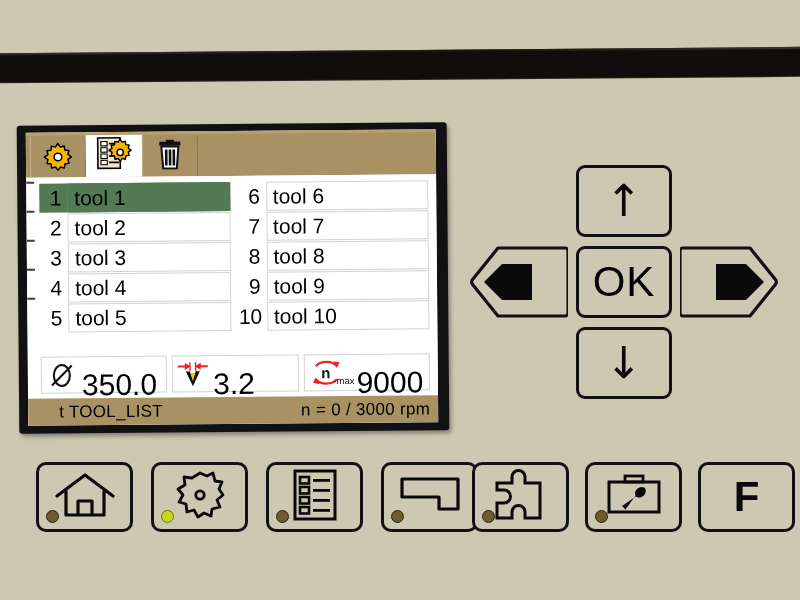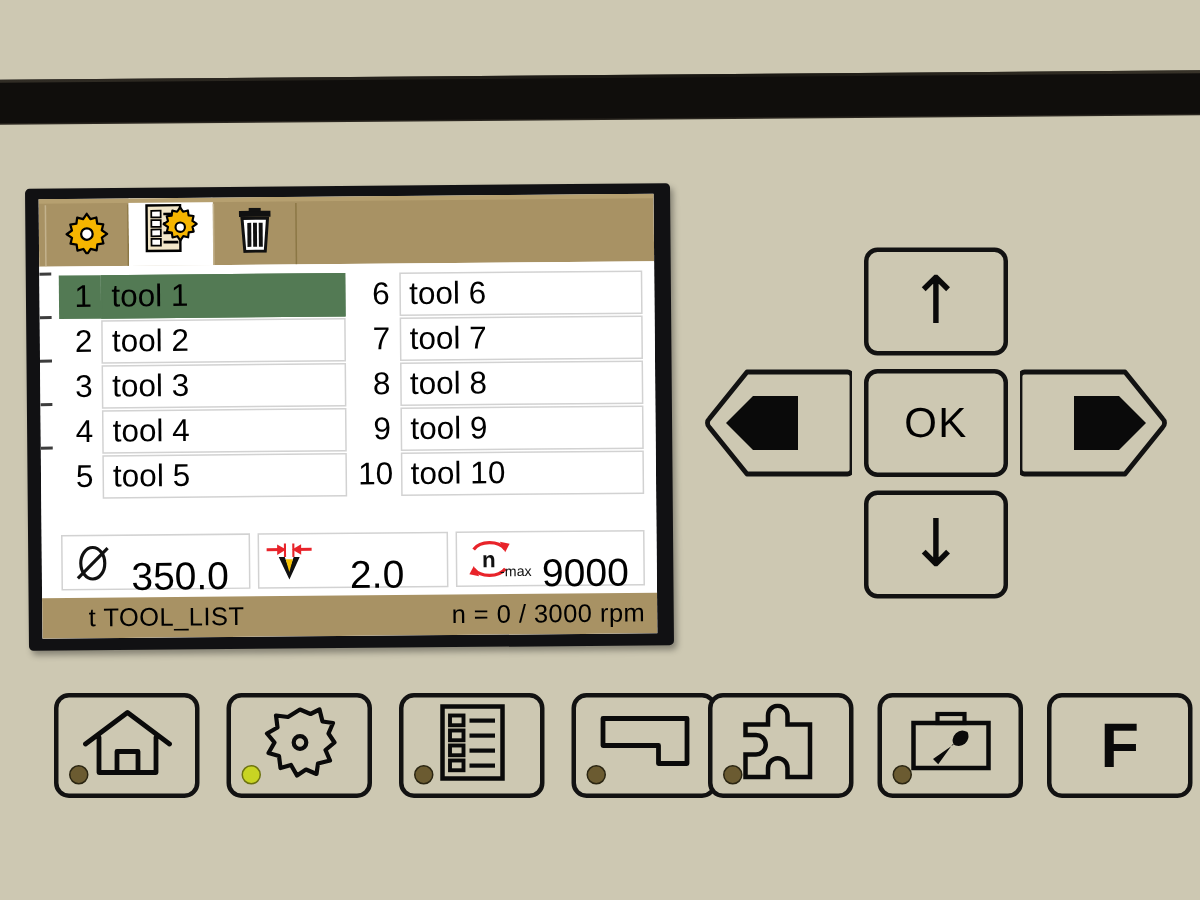--- a/index.html
+++ b/index.html
@@ -179,22 +179,22 @@
   .picon {
     width: 40px;
     height: 35px;
     display: flex;
     align-items: center;
     justify-content: center;
     flex: none;
   }
   .pval {
     flex: 1;
-    text-align: center;
-    font-size: 26px;
+    text-align: left;
+    font-size: 30px;
     padding-right: 8px;
     color: #000;
     white-space: nowrap;
     margin-top: 20px;
   }
   .pbox.nmax .picon { width: 52px; }
   .pbox.nmax .pval  { padding-right: 5px; }
 
   
   #statusbar {
@@ -224,21 +224,21 @@
     position: absolute;
     background: #cdc8b2;
     border: 3px solid #121212;
     border-radius: 9px;
     display: flex;
     align-items: center;
     justify-content: center;
     box-sizing: border-box;
   }
   #key-up    { left: 108px; top: 2px;   width: 96px; height: 72px; }
-  #key-ok    { left: 108px; top: 83px;  width: 96px; height: 72px; font-size: 28px; letter-spacing: 1px; }
+  #key-ok    { left: 108px; top: 83px;  width: 96px; height: 72px; font-size: 42px; letter-spacing: 1px; }
   #key-down  { left: 108px; top: 164px; width: 96px; height: 72px; }
   #key-left  { left: 2px;   top: 83px;  width: 98px; height: 72px; border: none; background: none; }
   #key-right { left: 212px; top: 83px;  width: 98px; height: 72px; border: none; background: none; }
   .arrow-glyph { font-size: 44px; line-height: 1; color: #0a0a0a; font-family: "DejaVu Sans", sans-serif; }
 
   
   .fnrow { position: absolute; display: flex; }
   #fnrow-left  { left: 36px;  top: 462px; gap: 18px; }
   #fnrow-right { left: 472px; top: 462px; gap: 16px; }
   .fnbtn {
@@ -405,21 +405,21 @@
             <line x1="3" y1="7" x2="14" y2="7" stroke="#e8232a" stroke-width="2"></line>
             <polygon points="16,7 10,3.5 10,10.5" fill="#e8232a"></polygon>
             <line x1="33" y1="7" x2="22" y2="7" stroke="#e8232a" stroke-width="2"></line>
             <polygon points="20,7 26,3.5 26,10.5" fill="#e8232a"></polygon>
             <line x1="15.2" y1="3" x2="15.2" y2="12" stroke="#e8232a" stroke-width="1.4"></line>
             <line x1="20.8" y1="3" x2="20.8" y2="12" stroke="#e8232a" stroke-width="1.4"></line>
             <path d="M11 12 L18 27 L25 12 L21 12 L18 20 L15 12 Z" fill="#111"></path>
             <path d="M15.6 13.5 L18 22 L20.4 13.5 Z" fill="#f6c100"></path>
           </svg>
         </div>
-        <div class="pval">2.0</div>
+        <div class="pval">3.2</div>
       </div>
 
       <div class="pbox nmax">
         <div class="picon">
           <svg width="50" height="32" viewBox="0 0 50 32">
             <path d="M10 9 A12 8.5 0 0 1 31 9" fill="none" stroke="#e8232a" stroke-width="2.2"></path>
             <polygon points="31,11 27.5,4 34,5.5" fill="#e8232a"></polygon>
             <path d="M31 22 A12 8.5 0 0 1 10 22" fill="none" stroke="#e8232a" stroke-width="2.2"></path>
             <polygon points="10,20 13.5,27 7,25.5" fill="#e8232a"></polygon>
             <text x="20" y="21" font-family="'Liberation Sans',sans-serif" font-size="15" font-weight="bold" fill="#111" text-anchor="middle">n</text>

